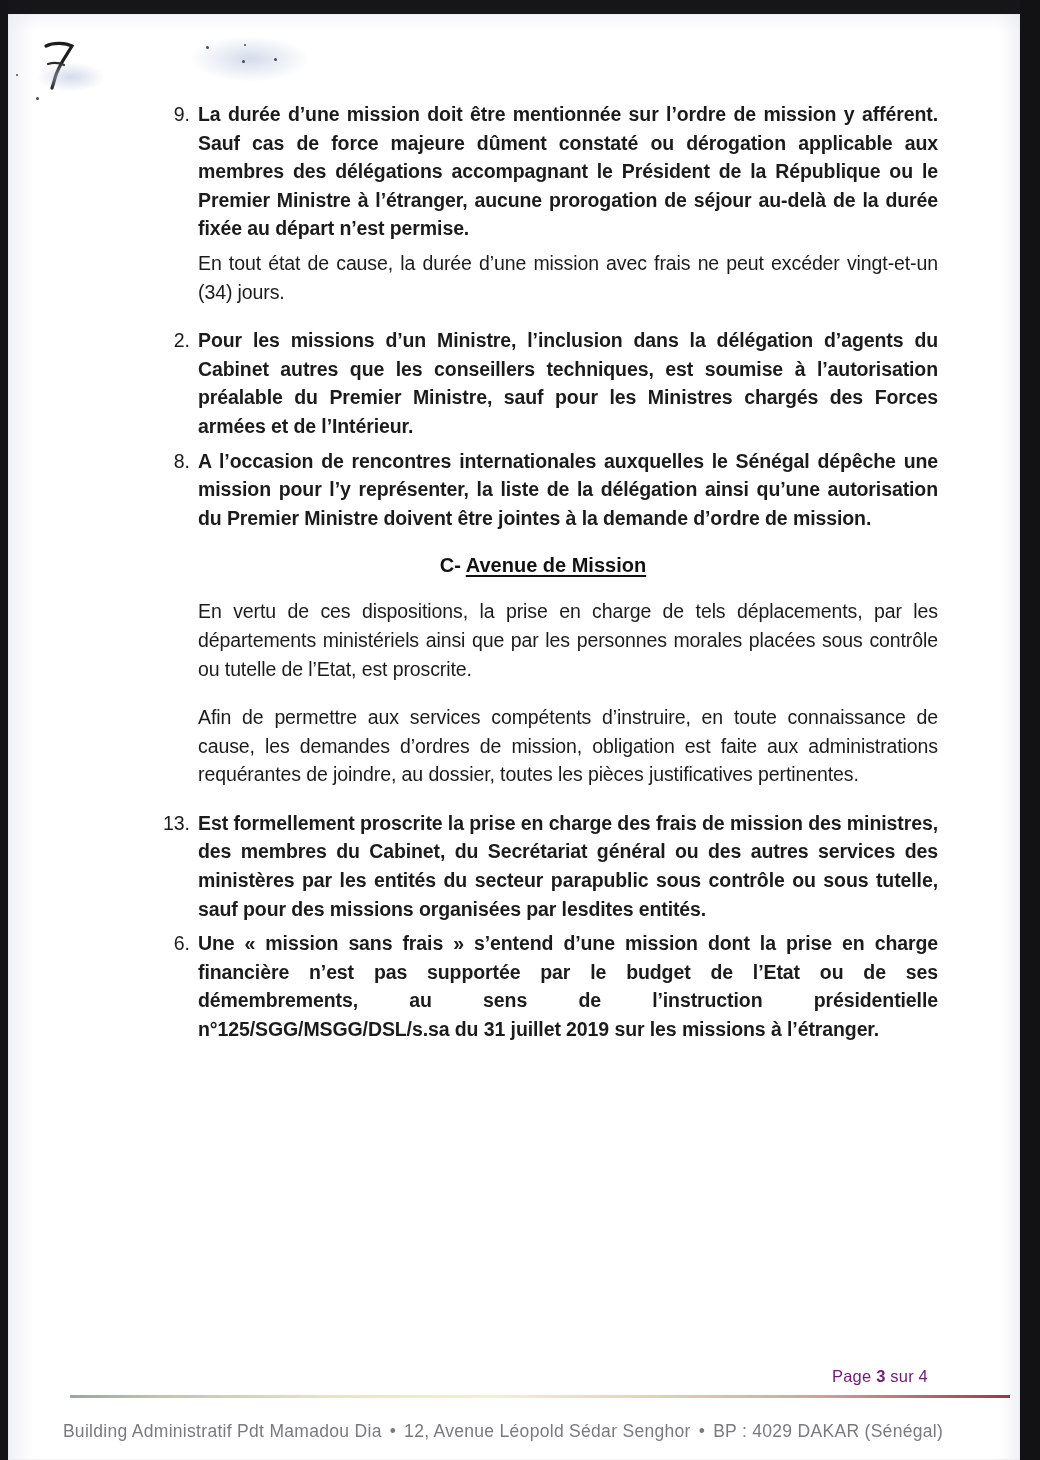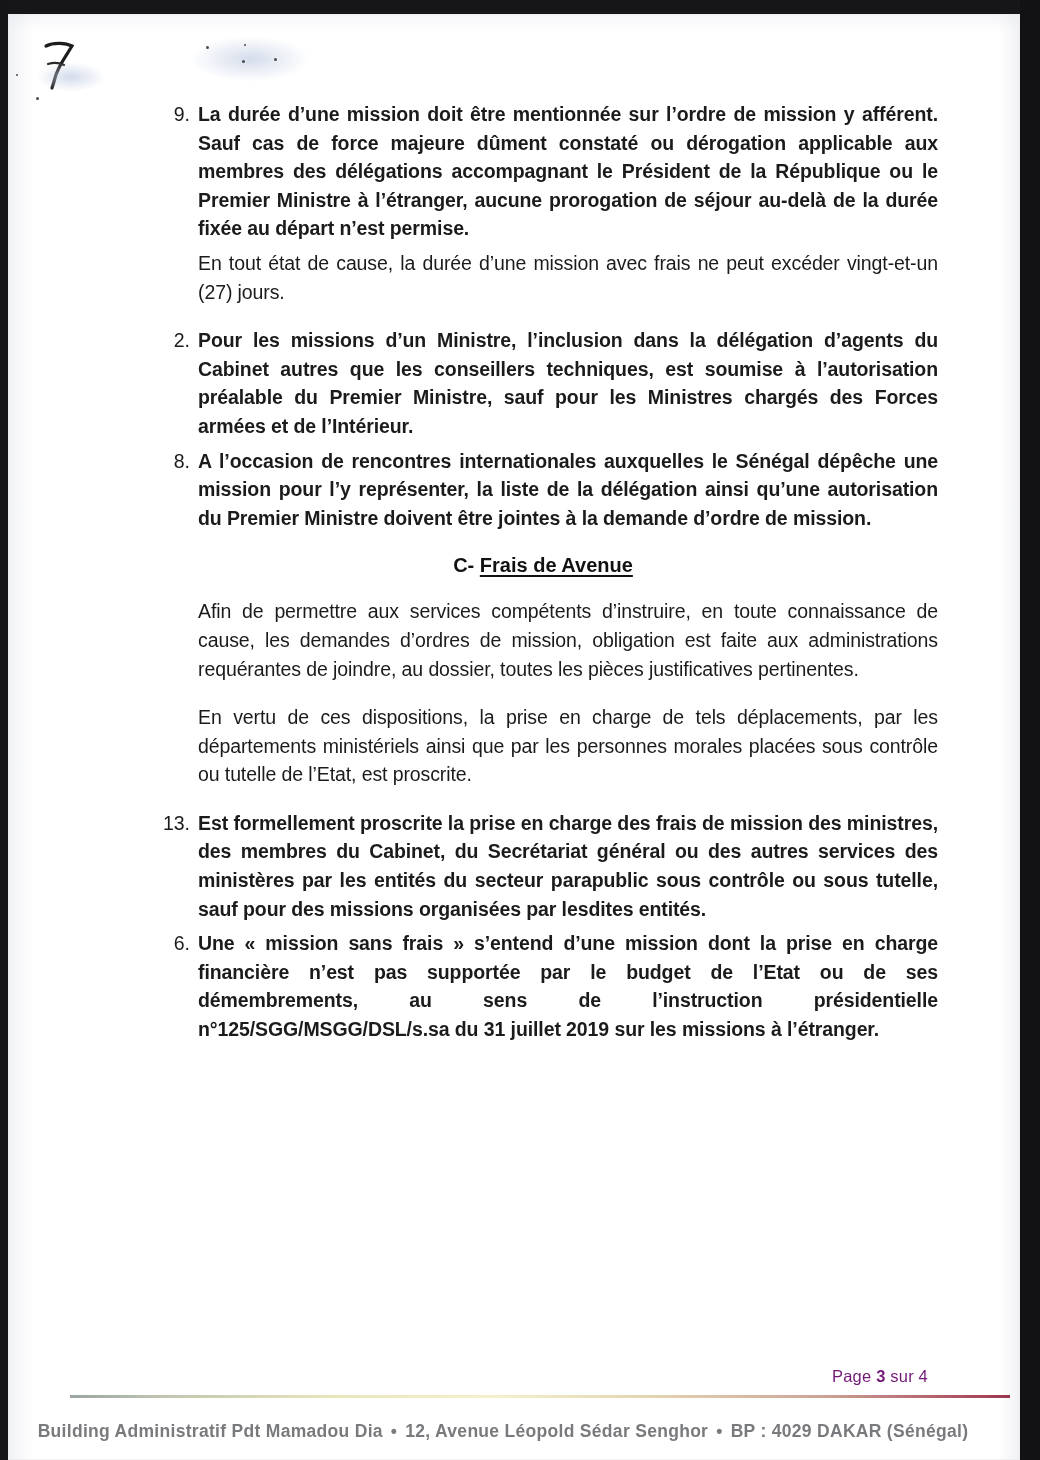--- a/index.html
+++ b/index.html
@@ -182,21 +182,20 @@
     position: absolute;
     left: 0;
     right: 22px;
     bottom: 18px;
     text-align: center;
     font-size: 17.5px;
     color: #6d6f72;
     font-family: "Liberation Sans", sans-serif;
     letter-spacing: .3px;
     opacity: .92;
-    font-weight: bold;
   }
   .footer-text .sep { padding: 0 8px; }
 </style>
 </head>
 <body>
 
 <div id="scan">
 
   <div id="paper">
 
@@ -216,44 +215,44 @@
 
     <div class="content">
 
       <div class="item">
         <div class="item-num">9.</div>
         <div class="item-body">
           <p class="para">La durée d’une mission doit être mentionnée sur l’ordre de mission y afférent. Sauf cas de force majeure dûment constaté ou dérogation applicable aux membres des délégations accompagnant le Président de la République ou le Premier Ministre à l’étranger, aucune prorogation de séjour au-delà de la durée fixée au départ n’est permise.</p>
         </div>
       </div>
 
-      <p class="para para-plain">En tout état de cause, la durée d’une mission avec frais ne peut excéder vingt-et-un (27) jours.</p>
+      <p class="para para-plain">En tout état de cause, la durée d’une mission avec frais ne peut excéder vingt-et-un (34) jours.</p>
 
       <div class="item">
         <div class="item-num">2.</div>
         <div class="item-body">
           <p class="para">Pour les missions d’un Ministre, l’inclusion dans la délégation d’agents du Cabinet autres que les conseillers techniques, est soumise à l’autorisation préalable du Premier Ministre, sauf pour les Ministres chargés des Forces armées et de l’Intérieur.</p>
         </div>
       </div>
 
       <div class="item">
         <div class="item-num">8.</div>
         <div class="item-body">
           <p class="para">A l’occasion de rencontres internationales auxquelles le Sénégal dépêche une mission pour l’y représenter, la liste de la délégation ainsi qu’une autorisation du Premier Ministre doivent être jointes à la demande d’ordre de mission.</p>
         </div>
       </div>
 
 
       <div class="section-head">
-        <span>C- </span><span class="underlined">Frais de Avenue</span>
-      </div>
-
-
+        <span>C- </span><span class="underlined">Avenue de Mission</span>
+      </div>
+
+
+      <p class="para para-plain">En vertu de ces dispositions, la prise en charge de tels déplacements, par les départements ministériels ainsi que par les personnes morales placées sous contrôle ou tutelle de l’Etat, est proscrite.</p>
       <p class="para para-plain">Afin de permettre aux services compétents d’instruire, en toute connaissance de cause, les demandes d’ordres de mission, obligation est faite aux administrations requérantes de joindre, au dossier, toutes les pièces justificatives pertinentes.</p>
-      <p class="para para-plain">En vertu de ces dispositions, la prise en charge de tels déplacements, par les départements ministériels ainsi que par les personnes morales placées sous contrôle ou tutelle de l’Etat, est proscrite.</p>
 
       <div class="item">
         <div class="item-num">13.</div>
         <div class="item-body">
           <p class="para">Est formellement proscrite la prise en charge des frais de mission des ministres, des membres du Cabinet, du Secrétariat général ou des autres services des ministères par les entités du secteur parapublic sous contrôle ou sous tutelle, sauf pour des missions organisées par lesdites entités.</p>
         </div>
       </div>
 
 
       <div class="item">

